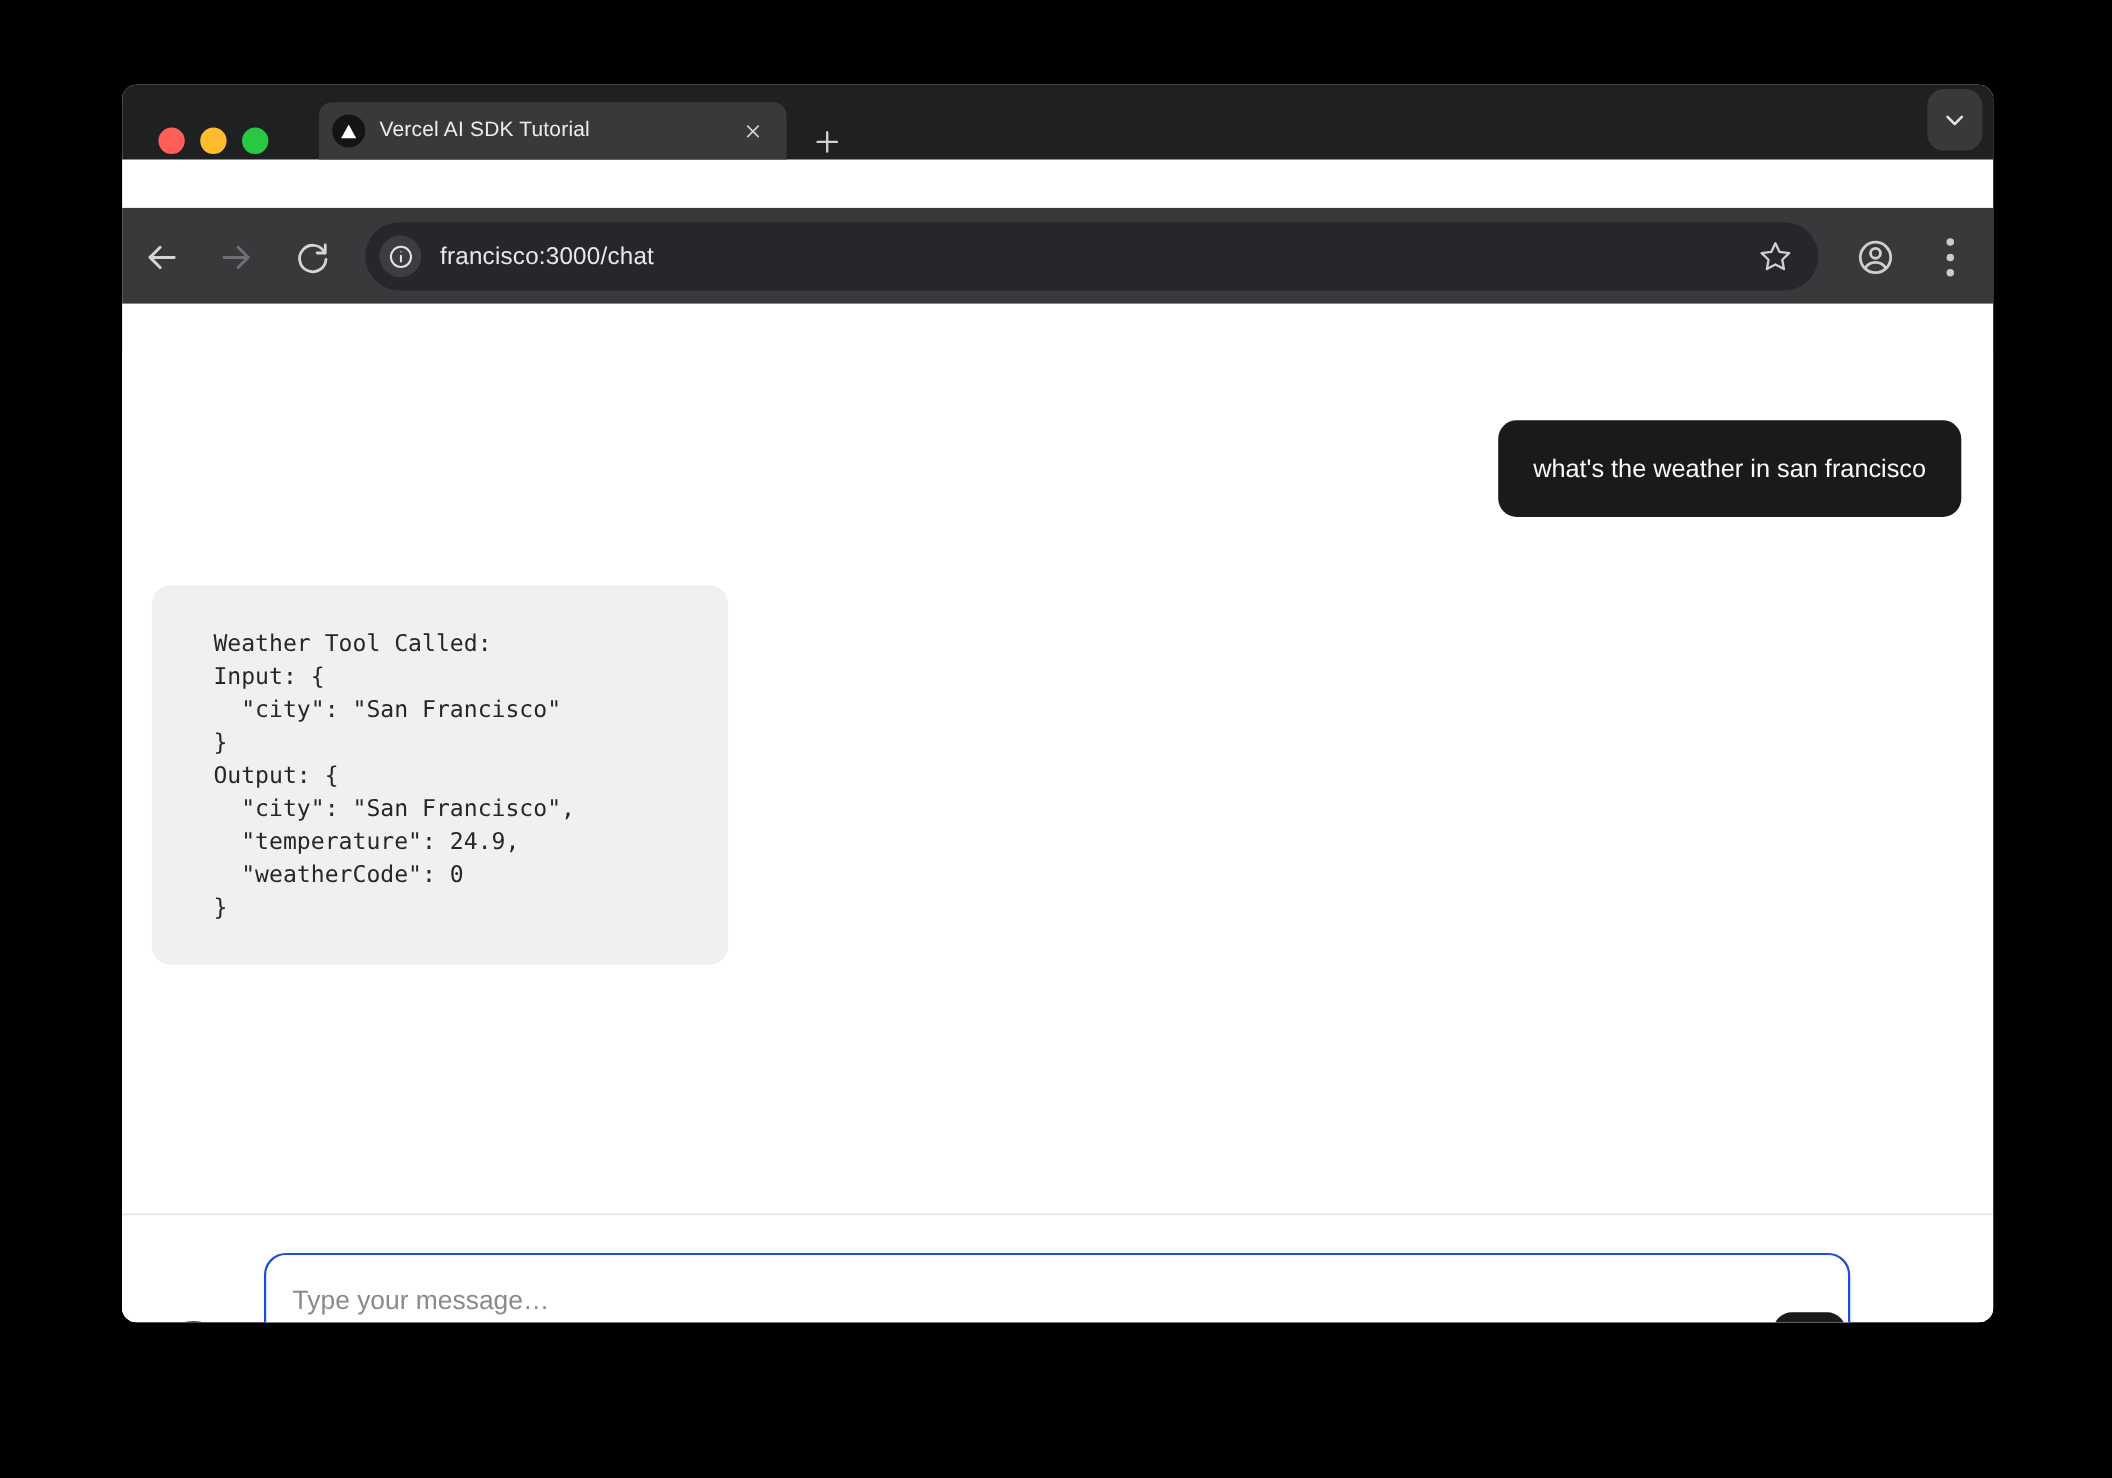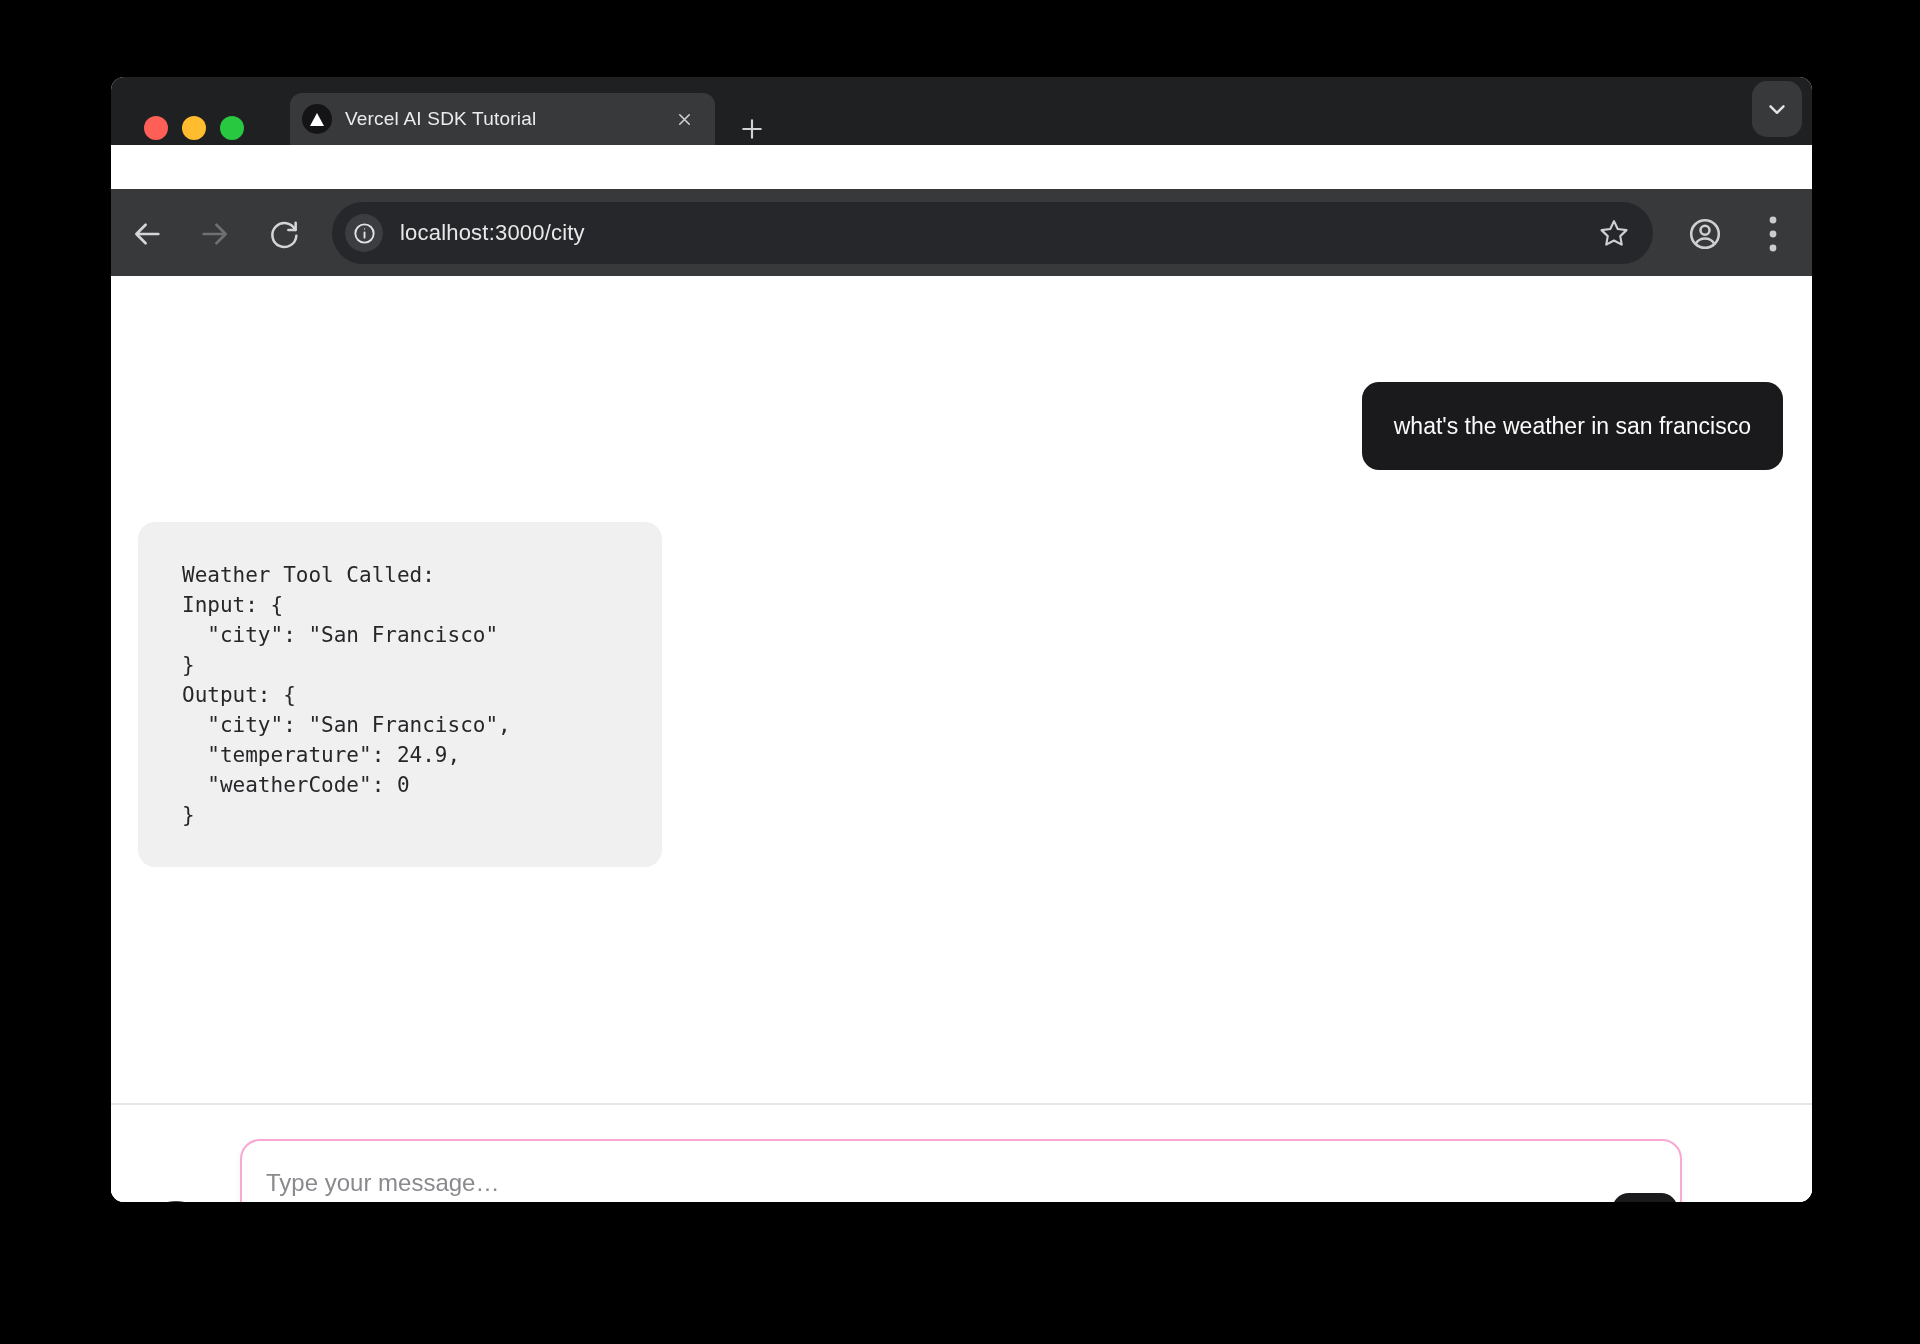--- a/index.html
+++ b/index.html
@@ -51,33 +51,33 @@
   .i-profile { position: absolute; left: 1576px; top: 27px; width: 36px; height: 36px; }
   .i-kebab { position: absolute; left: 1648px; top: 24px; width: 28px; height: 42px;
     display: flex; align-items: center; justify-content: center; }
 
   
   .content { position: relative; flex: 1 1 auto; background: #fff; }
 
   .bubble { position: absolute; top: 62px; right: 29px; background: #1a1a1c; color: #fafafa;
     font-size: 23px; line-height: 28px; padding: 30px 32px; border-radius: 17px; white-space: nowrap; }
 
-  .toolbox { position: absolute; top: 202px; left: 27px; width: 524px; height: 345px;
-    background: #f0f0f1; border-radius: 17px; padding: 38px 0 0 44px; overflow: hidden; }
+  .toolbox { position: absolute; top: 212px; left: 27px; width: 524px; height: 345px;
+    background: #f0f0f1; border-radius: 17px; padding: 38px 0 0 56px; overflow: hidden; }
   .toolbox pre { font-family: "DejaVu Sans Mono", "Liberation Mono", monospace;
     font-size: 21px; line-height: 30px; color: #27272a; }
 
   .divider { position: absolute; top: 783px; left: 0; right: 0; height: 2px; background: #e7e7e9; }
 
   .composer { position: absolute; top: 785px; left: 0; right: 0; bottom: 0; background: #fff; }
   .avatar { position: absolute; left: 31px; top: 96px; width: 68px; height: 68px; border-radius: 50%;
     background: #29292c; border: 3px solid #454549; color: #fff; font-size: 34px;
     display: flex; align-items: center; justify-content: center; }
   .input-wrap { position: absolute; left: 129px; top: 34px; width: 1442px; height: 124px;
-    background: #fff; border: 2px solid #f9a8d4; border-radius: 20px;
+    background: #fff; border: 2px solid #1d4ed8; border-radius: 20px;
     box-shadow: 0 2px 6px rgba(0,0,0,.05); }
   .input-wrap textarea { width: 100%; height: 100%; border: none; outline: none; resize: none;
     background: transparent; padding: 27px 90px 0 24px; font-size: 24px; line-height: 30px;
     color: #1a1a1c; font-family: "Liberation Sans", "DejaVu Sans", sans-serif; border-radius: 18px; }
   .input-wrap textarea::placeholder { color: #8a8a8e; opacity: 1; }
   .send-btn { position: absolute; right: 2px; bottom: 2px; width: 66px; height: 66px;
     border-radius: 17px; background: #1a1a1c; border: none; display: flex;
     align-items: center; justify-content: center; cursor: pointer; }
 
   svg { display: block; }
@@ -150,21 +150,21 @@
     <div class="urlpill">
       <span class="info-disc">
         <span>
           <svg width="25" height="25" viewBox="0 0 24 24" fill="none" stroke="#e2e2e3" stroke-width="1.8" stroke-linecap="round">
               <circle cx="12" cy="12" r="8.8"></circle>
               <path d="M12 11v5"></path>
               <circle cx="12" cy="7.6" r="0.6" fill="#e2e2e3" stroke="none"></circle>
             </svg>
         </span>
       </span>
-      <span class="url-text">localhost:3000/city</span>
+      <span class="url-text">francisco:3000/chat</span>
       <span class="star">
         <svg width="30" height="30" viewBox="0 0 24 24" fill="none" stroke="#cfcfd1" stroke-width="1.7" stroke-linejoin="round">
             <polygon points="12 2.5 15 8.8 22 9.7 17 14.5 18.2 21.3 12 18 5.8 21.3 7 14.5 2 9.7 9 8.8 12 2.5"></polygon>
           </svg>
       </span>
     </div>
 
     <div class="i-profile">
       <span>
         <svg width="36" height="36" viewBox="0 0 24 24" fill="none" stroke="#cfcfd1" stroke-width="1.7">

